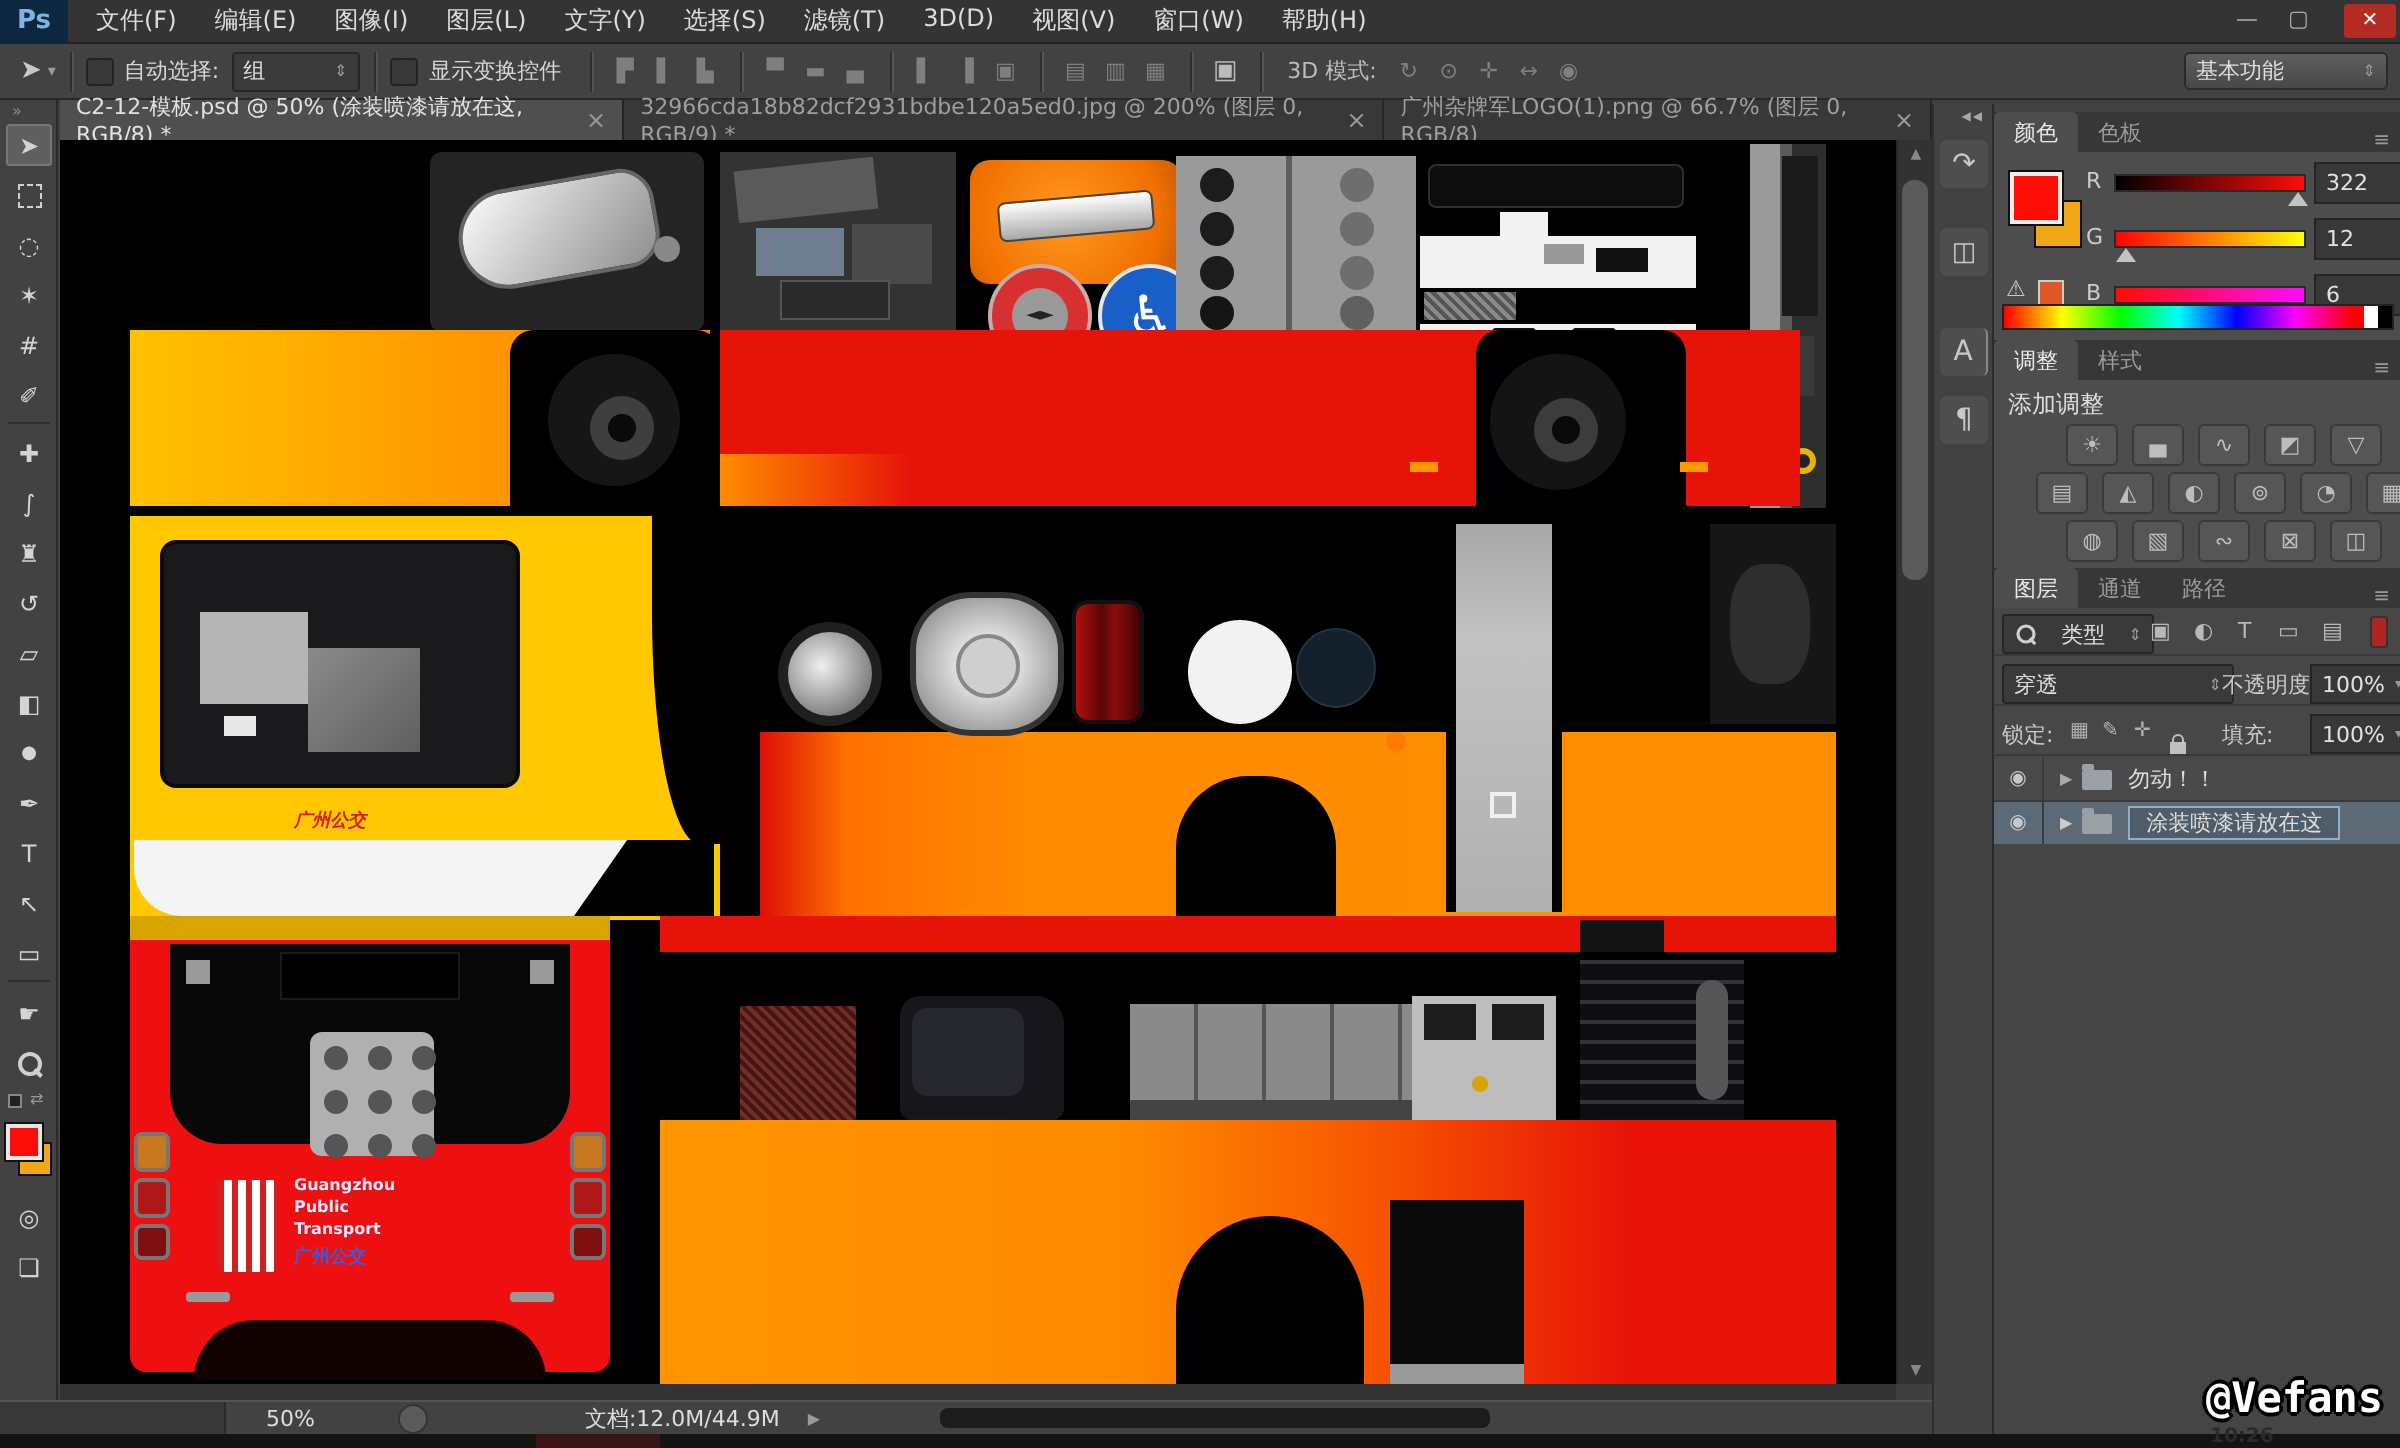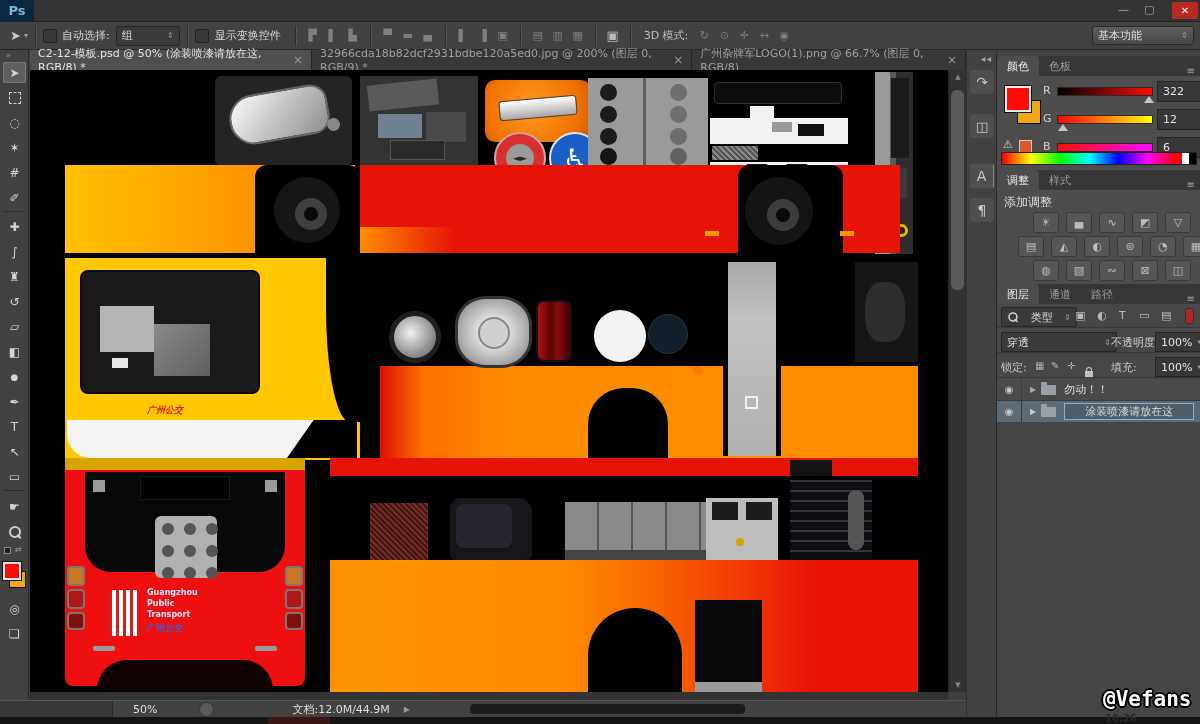--- a/index.html
+++ b/index.html
@@ -59,20 +59,33 @@
   .wm{left:1103px;top:687px;font-family:"DejaVu Sans Mono",monospace;font-weight:bold;font-size:21px;color:#fff;
       text-shadow:-2px 0 #000,2px 0 #000,0 -2px #000,0 2px #000,-1px -1px #000,1px 1px #000,-1px 1px #000,1px -1px #000;z-index:30;}
   .statusbar{left:0;top:700px;width:966px;height:17px;background:#424242;border-top:1px solid #555;display:flex;align-items:center;font-size:11px;}
   .bottomstrip{left:0;top:717px;width:1200px;height:7px;background:#141414;}
 </style>
 </head>
 <body>
 
 <div class="p menubar">
   <div class="pslogo">Ps</div>
+  <div class="menuitems">
+    <span>文件(F)</span>
+    <span>编辑(E)</span>
+    <span>图像(I)</span>
+    <span>图层(L)</span>
+    <span>文字(Y)</span>
+    <span>选择(S)</span>
+    <span>滤镜(T)</span>
+    <span>3D(D)</span>
+    <span>视图(V)</span>
+    <span>窗口(W)</span>
+    <span>帮助(H)</span>
+  </div>
   <span class="p" style="left:1118px;top:3px;color:#aaa;font-size:11px;">—</span>
   <span class="p" style="left:1144px;top:3px;color:#aaa;font-size:11px;">▢</span>
   <span class="p" style="left:1172px;top:2px;width:26px;height:17px;background:#b52a22;border-radius:2px;color:#fff;font-size:10px;display:flex;align-items:center;justify-content:center;">✕</span>
 </div>
 
 <div class="p optionsbar">
   <span style="margin-left:10px;" class="glyph">➤</span>
   <span class="glyph" style="font-size:8px;margin-left:3px;color:#999;">▾</span>
   <div class="vsep"></div>
   <span class="chk"></span>
@@ -511,21 +524,21 @@
       <span style="color:#aaa;font-size:8px;margin:0 5px 0 8px;">▶</span>
       <span class="folder"></span>
       <span style="margin-left:8px;">勿动！！</span>
     </div>
     <div class="lrow sel" style="top:97px;">
       <span class="eyec">
           <span>◉</span>
         </span>
       <span style="color:#ccc;font-size:8px;margin:0 5px 0 8px;">▶</span>
       <span class="folder"></span>
-      <span style="margin-left:8px;border:1px solid #8fb0c8;background:#4e5d68;padding:0 20px;">涂装喷漆请放在这</span>
+      <span style="margin-left:8px;border:1px solid #8fb0c8;background:#4e5d68;padding:0 8px;">涂装喷漆请放在这</span>
     </div>
     <div class="p" style="left:0;top:118px;width:204px;height:295px;background:#454545;"></div>
 
   </div>
 </div>
 
 <div class="p statusbar">
   <div style="width:112px;height:17px;background:#383838;border-right:1px solid #2a2a2a;"></div>
   <span style="margin-left:20px;color:#ddd;">50%</span>
   <span style="margin-left:42px;width:13px;height:13px;background:#5a5a5a;border-radius:50%;display:inline-block;border:1px solid #333;"></span>

